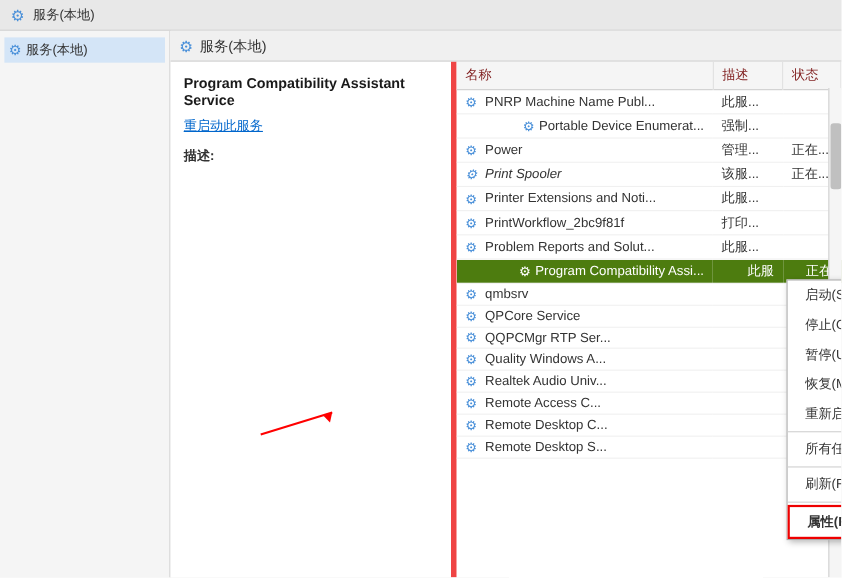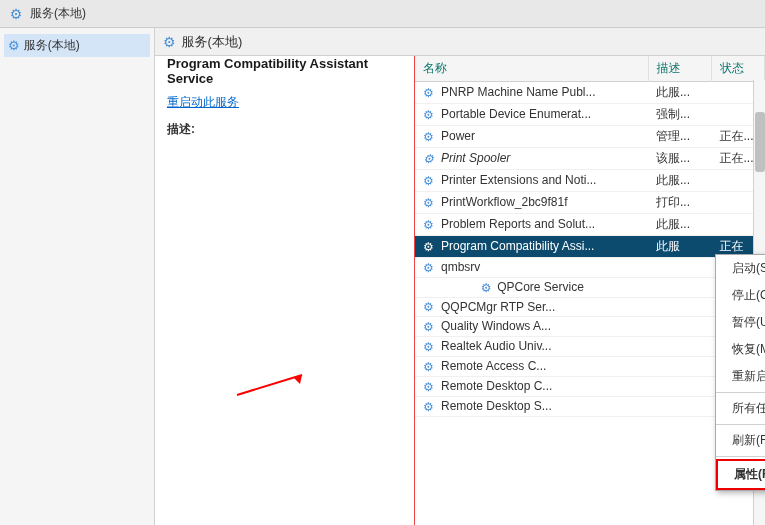--- a/index.html
+++ b/index.html
@@ -97,22 +97,22 @@
     
     .main-split {
       display: flex;
       flex: 1;
       overflow: hidden;
     }
 
     
     .left-panel {
       width: 260px;
-      padding: 0 12px;
-      border-right: 1px solid #ef4444;
+      padding: 12px 12px;
+      border-right: 5px solid #ef4444;
       font-size: 12px;
       color: #333;
     }
     .service-title {
       font-weight: bold;
       font-size: 13px;
       margin-bottom: 8px;
       color: #1a1a1a;
     }
     .link-text {
@@ -148,37 +148,38 @@
     }
     .service-table thead tr {
       background: #f5f5f5;
       border-bottom: 1px solid #d0d0d0;
     }
     .service-table th {
       text-align: left;
       padding: 4px 8px;
       font-size: 12px;
       font-weight: normal;
-      color: #0f766e;
+      color: #7f1d1d;
       border-right: 1px solid #e0e0e0;
       white-space: nowrap;
     }
     .service-table td {
       padding: 2px 8px;
       font-size: 12px;
       color: #333;
       border-bottom: 1px solid #f0f0f0;
       white-space: nowrap;
       overflow: hidden;
       text-overflow: ellipsis;
       max-width: 0;
     }
     .service-table tr.selected-row {
-      background: #0c4a6e;
+      background: #4d7c0f;
       color: #fff;
+      text-align: right;
     }
     .service-table tr.selected-row td {
       color: #fff;
     }
 
     
     .context-menu {
       position: absolute;
       top: 198px;
       left: 300px;
@@ -282,21 +283,21 @@
               <th style="width:50px;">状态</th>
             </tr>
           </thead>
           <tbody id="table-body">
           <tr>
                 <td style="overflow: hidden; text-overflow: ellipsis; white-space: nowrap; max-width: 220px;"><span style="display: inline-block; width: 14px; height: 14px; vertical-align: middle; margin-right: 4px; font-size: 12px; color: rgb(74, 144, 217);">⚙</span>PNRP Machine Name Publ...</td>
                 <td>此服...</td>
                 <td></td>
               </tr>
               <tr>
-                <td style="overflow: hidden; text-overflow: ellipsis; white-space: nowrap; max-width: 220px;"><span style="display: inline-block; width: 14px; height: 14px; vertical-align: middle; margin-right: 4px; font-size: 12px; color: rgb(74, 144, 217);">⚙</span>Portable Device Enumerat...</td>
+                <td style="overflow: hidden; text-overflow: ellipsis; white-space: nowrap; max-width: 220px; text-align: right;"><span style="display: inline-block; width: 14px; height: 14px; vertical-align: middle; margin-right: 4px; font-size: 12px; color: rgb(74, 144, 217);">⚙</span>Portable Device Enumerat...</td>
                 <td>强制...</td>
                 <td></td>
               </tr>
               <tr>
                 <td style="overflow: hidden; text-overflow: ellipsis; white-space: nowrap; max-width: 220px;"><span style="display: inline-block; width: 14px; height: 14px; vertical-align: middle; margin-right: 4px; font-size: 12px; color: rgb(74, 144, 217);">⚙</span>Power</td>
                 <td>管理...</td>
                 <td>正在...</td>
               </tr>
               <tr>
                 <td style="overflow: hidden; text-overflow: ellipsis; white-space: nowrap; max-width: 220px; font-style: italic;"><span style="display: inline-block; width: 14px; height: 14px; vertical-align: middle; margin-right: 4px; font-size: 12px; color: rgb(74, 144, 217);">⚙</span>Print Spooler</td>
@@ -322,21 +323,21 @@
                 <td style="overflow: hidden; text-overflow: ellipsis; white-space: nowrap; max-width: 220px;"><span style="display: inline-block; width: 14px; height: 14px; vertical-align: middle; margin-right: 4px; font-size: 12px; color: rgb(255, 255, 255);">⚙</span>Program Compatibility Assi...</td>
                 <td>此服</td>
                 <td>正在</td>
               </tr>
               <tr>
                 <td style="overflow: hidden; text-overflow: ellipsis; white-space: nowrap; max-width: 220px;"><span style="display: inline-block; width: 14px; height: 14px; vertical-align: middle; margin-right: 4px; font-size: 12px; color: rgb(74, 144, 217);">⚙</span>qmbsrv</td>
                 <td></td>
                 <td></td>
               </tr>
               <tr>
-                <td style="overflow: hidden; text-overflow: ellipsis; white-space: nowrap; max-width: 220px; text-align: center;"><span style="display: inline-block; width: 14px; height: 14px; vertical-align: middle; margin-right: 4px; font-size: 12px; color: rgb(74, 144, 217);">⚙</span>QPCore Service</td>
+                <td style="overflow: hidden; text-overflow: ellipsis; white-space: nowrap; max-width: 220px;"><span style="display: inline-block; width: 14px; height: 14px; vertical-align: middle; margin-right: 4px; font-size: 12px; color: rgb(74, 144, 217);">⚙</span>QPCore Service</td>
                 <td></td>
                 <td></td>
               </tr>
               <tr>
                 <td style="overflow: hidden; text-overflow: ellipsis; white-space: nowrap; max-width: 220px;"><span style="display: inline-block; width: 14px; height: 14px; vertical-align: middle; margin-right: 4px; font-size: 12px; color: rgb(74, 144, 217);">⚙</span>QQPCMgr RTP Ser...</td>
                 <td></td>
                 <td></td>
               </tr>
               <tr>
                 <td style="overflow: hidden; text-overflow: ellipsis; white-space: nowrap; max-width: 220px;"><span style="display: inline-block; width: 14px; height: 14px; vertical-align: middle; margin-right: 4px; font-size: 12px; color: rgb(74, 144, 217);">⚙</span>Quality Windows A...</td>

